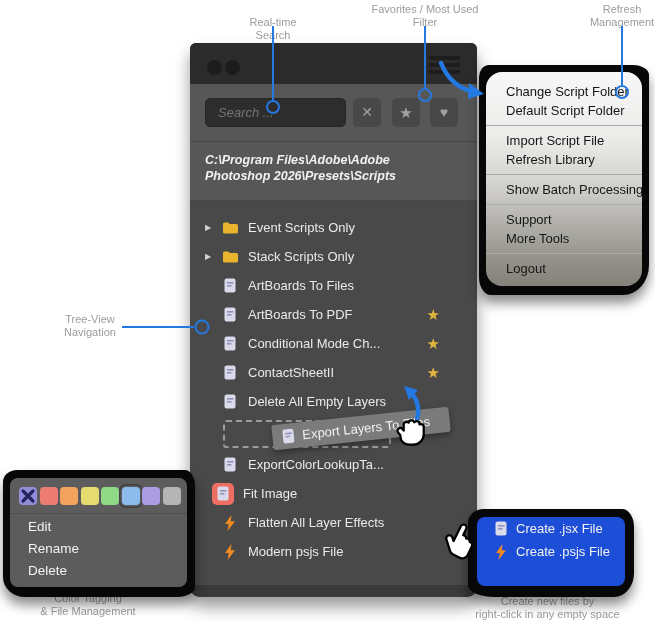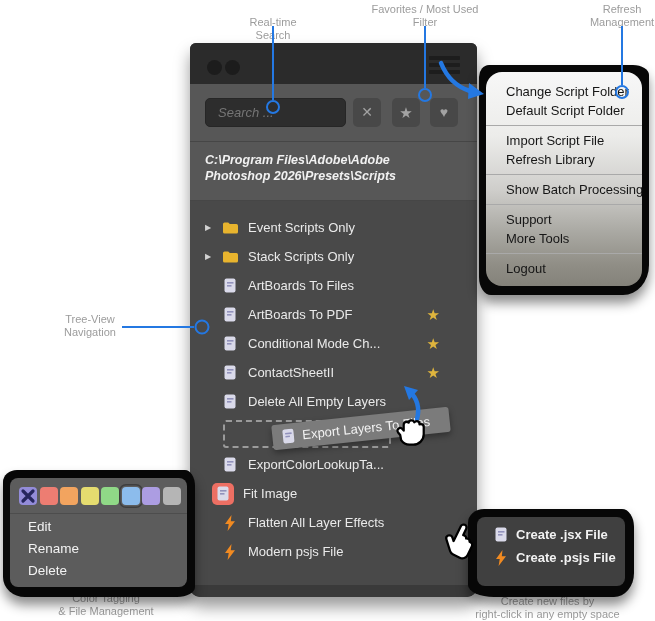--- a/index.html
+++ b/index.html
@@ -5,21 +5,21 @@
   html,body{margin:0;padding:0;}
   body{width:655px;height:621px;position:relative;background:#ffffff;
        font-family:"Liberation Sans",sans-serif;overflow:hidden;}
 
   
   .caption{position:absolute;color:#9c9c9c;font-size:11px;line-height:13px;text-align:center;}
   #cap-realtime{left:223px;top:16px;width:100px;}
   #cap-favorites{left:343px;top:3px;width:164px;}
   #cap-folder{left:570px;top:3px;width:104px;}
   #cap-treeview{left:40px;top:313px;width:100px;}
-  #cap-tagging{left:26px;top:592px;width:160px;}
+  #cap-tagging{left:8px;top:592px;width:160px;}
   #cap-create{left:440px;top:595px;width:215px;}
 
   
   .panel{position:absolute;left:190px;top:43px;width:287px;height:554px;
          background:#494949;border-radius:6px 6px 10px 10px;
          box-shadow:0 10px 16px rgba(0,0,0,.40);z-index:10;}
   .p-header{position:relative;height:41px;background:#2b2b2b;border-radius:6px 6px 0 0;}
   .dot{position:absolute;top:17px;width:15px;height:15px;border-radius:50%;background:#1c1c1c;}
   .dot1{left:17px;} .dot2{left:35px;}
   .burger{position:absolute;right:17px;top:13px;width:31px;cursor:pointer;}
@@ -69,22 +69,22 @@
       border-radius:14px 10px 18px 22px / 12px 16px 10px 20px;}
   .menu-dark{position:absolute;left:7px;top:8px;right:8px;bottom:10px;background:#5c5c5c;border-radius:8px;}
   .swrow{display:flex;gap:2.5px;padding:9px 0 0 9px;}
   .swatch{width:18px;height:18px;border-radius:4px;flex:none;position:relative;cursor:pointer;}
   .swatch.selected{box-shadow:0 0 0 1.5px #5c5c5c,0 0 0 3px #3e3e3e;}
   .tsep{height:1px;background:#4d4d4d;margin:8px 0 2px;}
   .titem{color:#f3f3f3;font-size:13.5px;line-height:22px;padding-left:18px;cursor:pointer;}
 
   #create-menu-wrap{left:468px;top:509px;width:166px;height:88px;z-index:25;
       border-radius:16px 12px 20px 26px / 14px 18px 24px 12px;}
-  .menu-dark2{position:absolute;left:9px;top:8px;right:9px;bottom:11px;background:#404040;border-radius:8px;
-      padding-top:6px;box-sizing:border-box;font-weight:bold;}
+  .menu-dark2{position:absolute;left:9px;top:8px;right:9px;bottom:11px;background:#1d4ed8;border-radius:8px;
+      box-sizing:border-box;}
   .citem{display:flex;align-items:center;gap:9px;padding-left:18px;height:23px;
          color:#f2f2f2;font-size:13px;cursor:pointer;}
 
   
   #overlay{position:absolute;left:0;top:0;z-index:40;pointer-events:none;}
   .cursor{position:absolute;z-index:50;pointer-events:none;}
   #drag-cursor{left:389px;top:414px;width:42px;}
   #create-cursor{left:443px;top:522px;width:36px;transform:rotate(26deg);}
 </style>
 </head>

